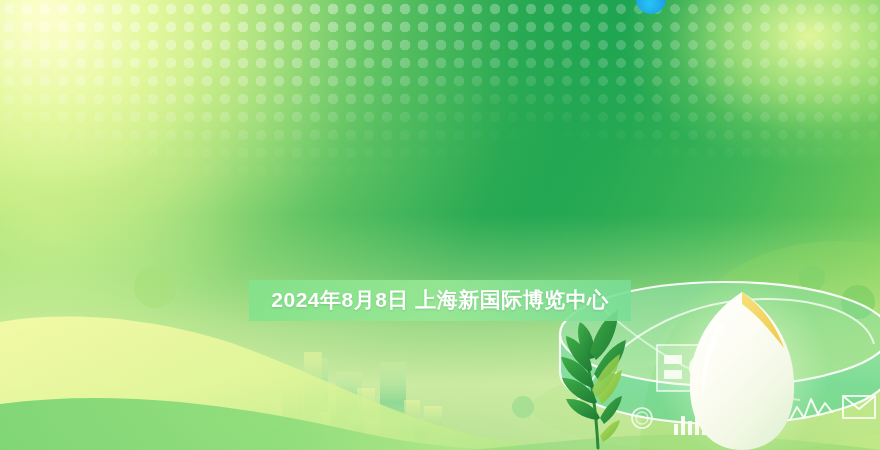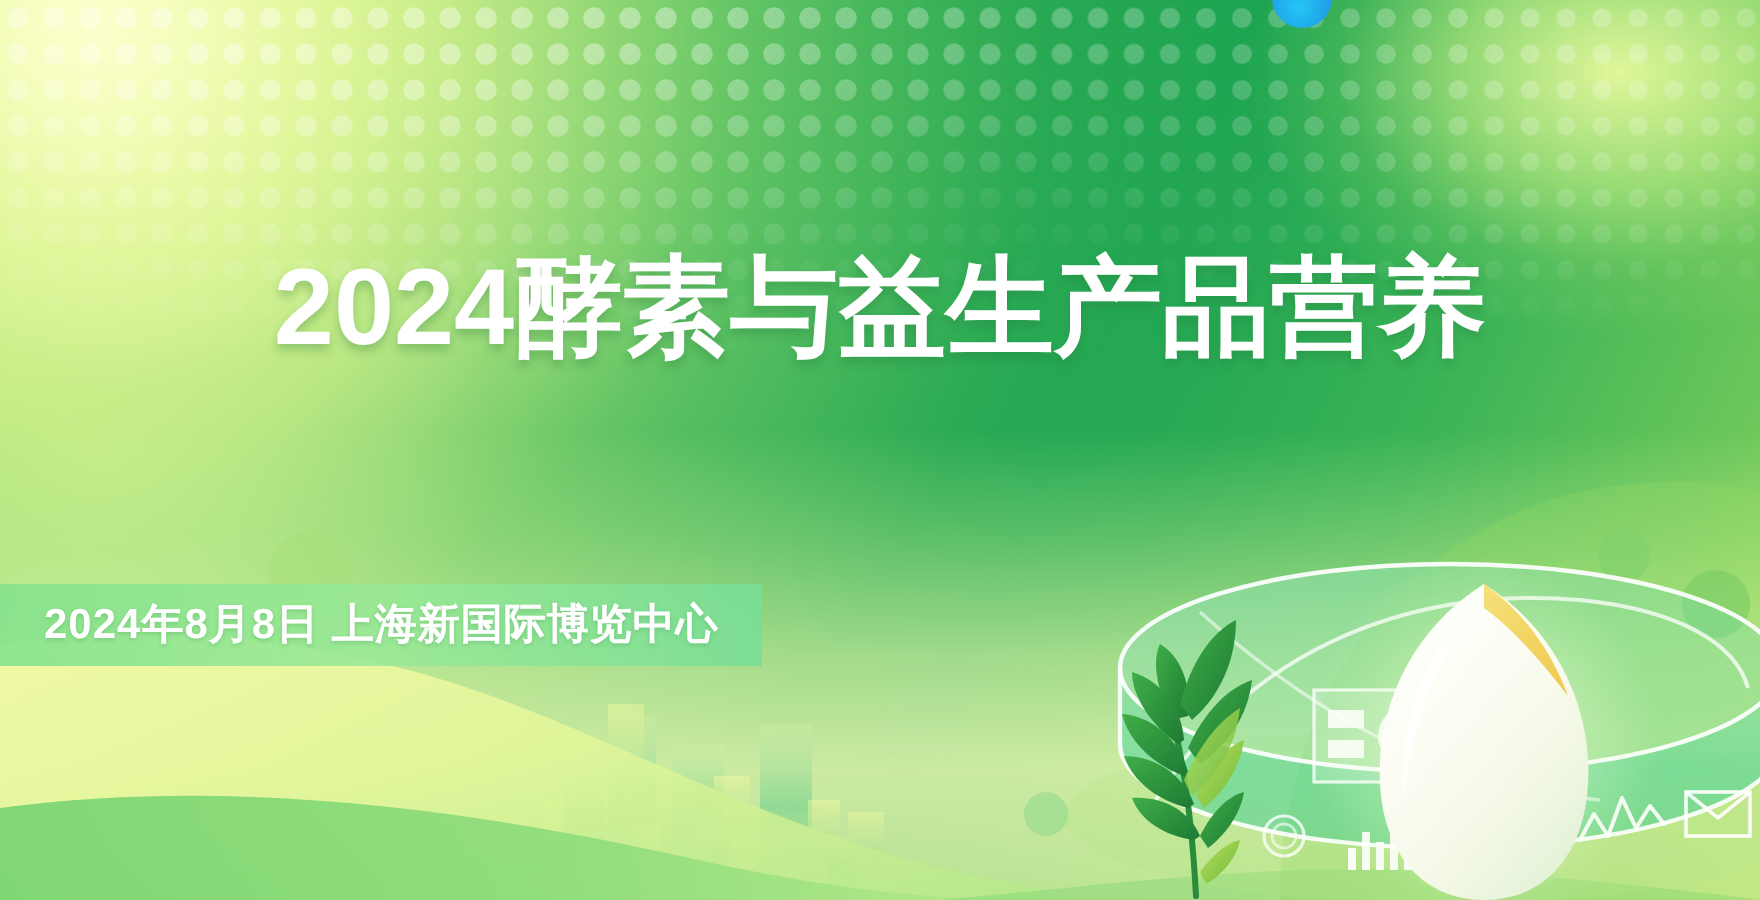--- a/index.html
+++ b/index.html
@@ -141,22 +141,22 @@
     font-weight: bold;
     line-height: 64px;
     letter-spacing: 0px;
     text-shadow: 0 3px 5px rgba(40,120,60,0.32);
     white-space: nowrap;
   }
   .subtitle-wrap {
     position: absolute;
     left: 0;
     right: 0;
-    top: 292px;
-    text-align: left;
+    top: 280px;
+    text-align: center;
     z-index: 40;
   }
   .subtitle {
     display: inline-block;
     padding: 6px 22px 7px 22px;
     background: linear-gradient(90deg,
         rgba(131,226,140,0.88) 0%,
         rgba(152,233,150,0.86) 50%,
         rgba(120,222,150,0.88) 100%);
     color: #ffffff;
@@ -350,20 +350,19 @@
                C 792 428 772 450 742 450
                C 712 450 692 428 690 392
                C 688 356 704 316 742 292 Z" fill="url(#gSeed)"></path>
       <path d="M742 292 C 762 306 776 326 784 348
                C 770 330 756 314 742 304 Z" fill="url(#gSeedTip)"></path>
       <path d="M720 322 C 706 346 700 372 702 398 C 706 370 712 344 724 326 Z" fill="#ffffff" opacity="0.75"></path>
     </g>
   </svg>
 
   <div class="titles">
-    <div class="title-line">2024酵素与益生产品营养</div>
   </div>
 
   <div class="subtitle-wrap">
     <span class="subtitle">2024年8月8日  上海新国际博览中心</span>
   </div>
 
 </div>
 
 </body></html>

